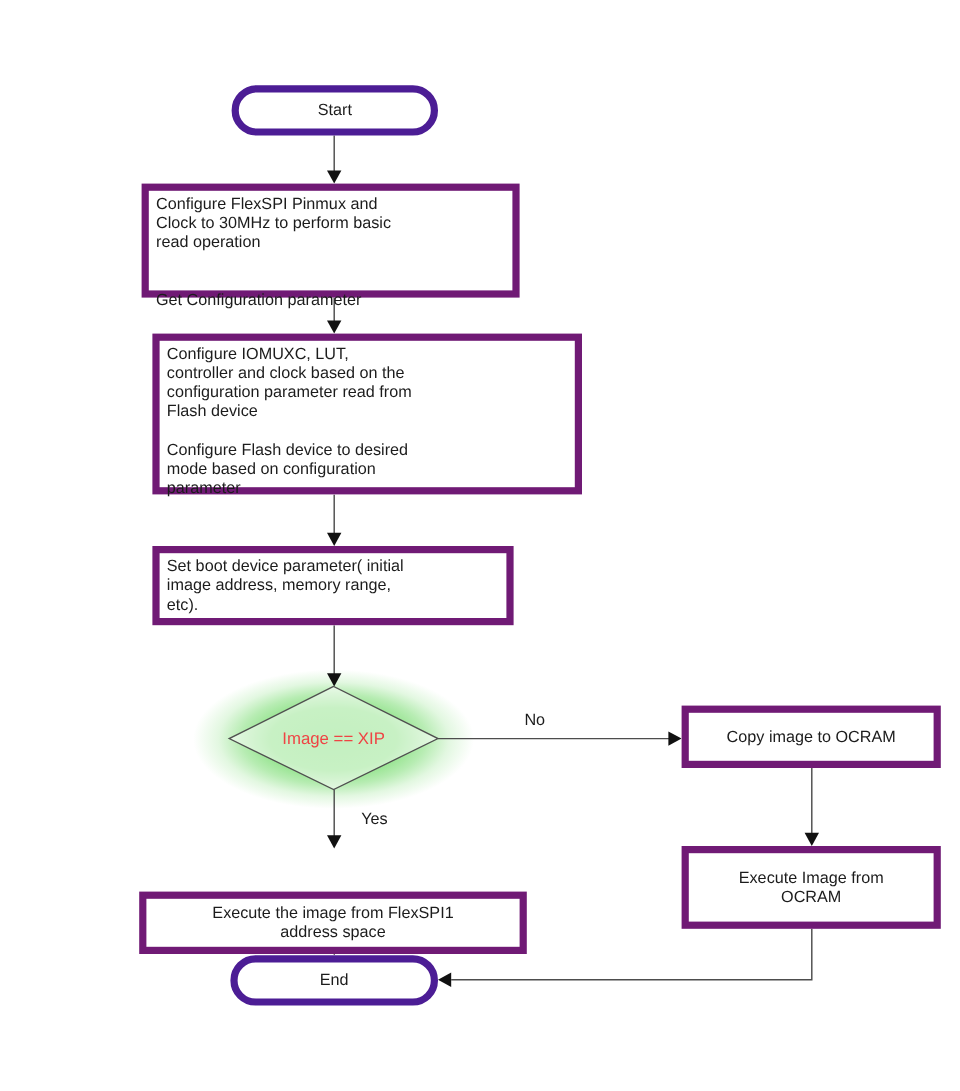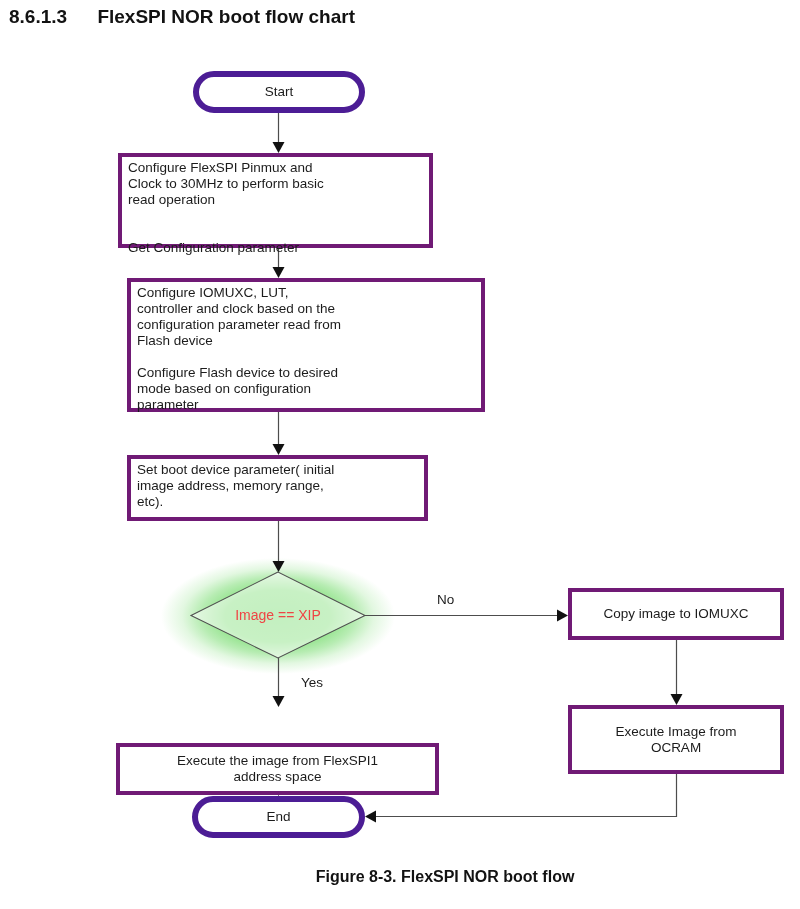--- a/index.html
+++ b/index.html
@@ -60,21 +60,21 @@
       rgba(124, 221, 116, 0) 100%);
   }
   
   .node {
     position: absolute;
     box-sizing: border-box;
     font-size: 13.5px;
     line-height: 16px;
     color: #1c1c1c;
     background: #ffffff;
-    border: 4px solid #701a75;
+    border: 6px solid #701a75;
   }
   .process {
     white-space: pre-line;
     padding: 3px 5px 0 6px;
   }
   .centered {
     display: flex;
     align-items: center;
     justify-content: center;
     text-align: center;
@@ -114,24 +114,20 @@
     color: #1c1c1c;
   }
   #label-no  { left: 437px; top: 592px; }
   #label-yes { left: 301px; top: 675px; }
 </style>
 </head>
 <body>
 
 <div id="page">
 
-  <div class="heading">
-    <span class="num">8.6.1.3</span>
-    <span class="ttl">FlexSPI NOR boot flow chart</span>
-  </div>
 
   <div>
 
     <div class="glow"></div>
 
     <svg id="connector-layer" viewBox="0 0 800 909" xmlns="http://www.w3.org/2000/svg">
       <g stroke="#4d4d4d" stroke-width="1.2" fill="none">
         <path d="M278.5 113 V145"></path>
         <path d="M278.5 248 V270"></path>
         <path d="M278.5 412 V447"></path>
@@ -179,29 +175,28 @@
     <div class="node process" id="node-step3">Set boot device parameter( initial
 image address, memory range,
 etc).</div>
 
     <div class="decision-label">Image == XIP</div>
 
     <div class="branch-label" id="label-no">No</div>
 
     <div class="branch-label" id="label-yes">Yes</div>
 
-    <div class="node centered" id="node-copy">Copy image to IOMUXC</div>
+    <div class="node centered" id="node-copy">Copy image to OCRAM</div>
 
     <div class="node centered" id="node-exec-ocram">Execute Image from
 OCRAM</div>
 
     <div class="node centered" id="node-yes-step">Execute the image from FlexSPI1
 address space</div>
 
     <div class="node terminal" id="node-end">
       <span>End</span>
     </div>
 
   </div>
 
-  <div class="caption">Figure 8-3. FlexSPI NOR boot flow</div>
 
 </div>
 
 </body></html>

